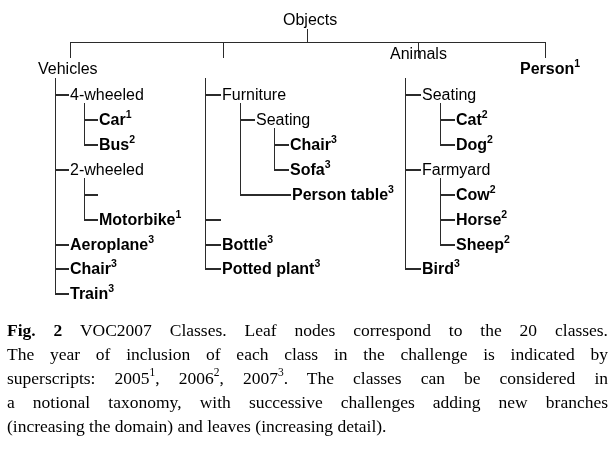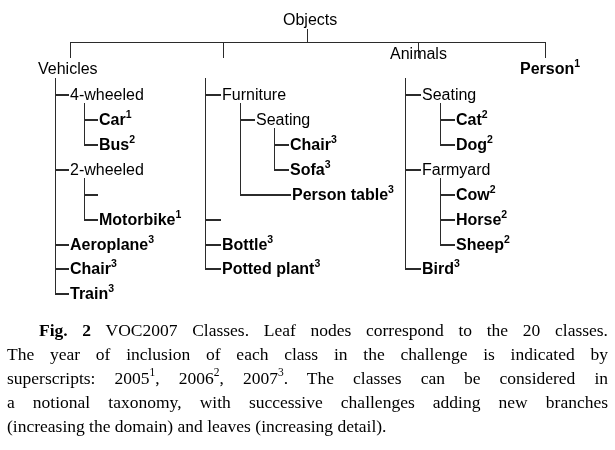--- a/index.html
+++ b/index.html
@@ -8,21 +8,21 @@
          font-family:"Liberation Sans", sans-serif; color:#000; }
   .node { position:absolute; font-size:16px; line-height:20px; white-space:nowrap; color:#000000; }
   .node.leaf { font-weight:bold; }
   .node sup { font-size:10.5px; font-weight:bold; position:relative; top:-1px; vertical-align:super; line-height:0; }
   .vl { position:absolute; width:1.5px; background:#2b2b2b; }
   .hl { position:absolute; height:1.5px; background:#2b2b2b; }
   .caption { position:absolute; left:7px; top:318px; width:601px;
              font-family:"Liberation Serif", serif; font-size:17.5px; line-height:24px; color:#000; }
   .cl { text-align:justify; text-align-last:justify; }
   .cl.last { text-align:center; text-align-last:left; }
-  .cl b { font-weight:bold;margin-left:32px; }
+  .cl b { font-weight:bold; }
   .cl sup { font-size:11.5px; line-height:0; position:relative; top:-1px; }
 </style>
 </head>
 <body>
 
 <div class="fig">
 
   <div class="node" style="left:283px;top:10px"><span>Objects</span></div>
 
   <div class="vl" style="left:306.5px;top:29px;height:14px"></div>

